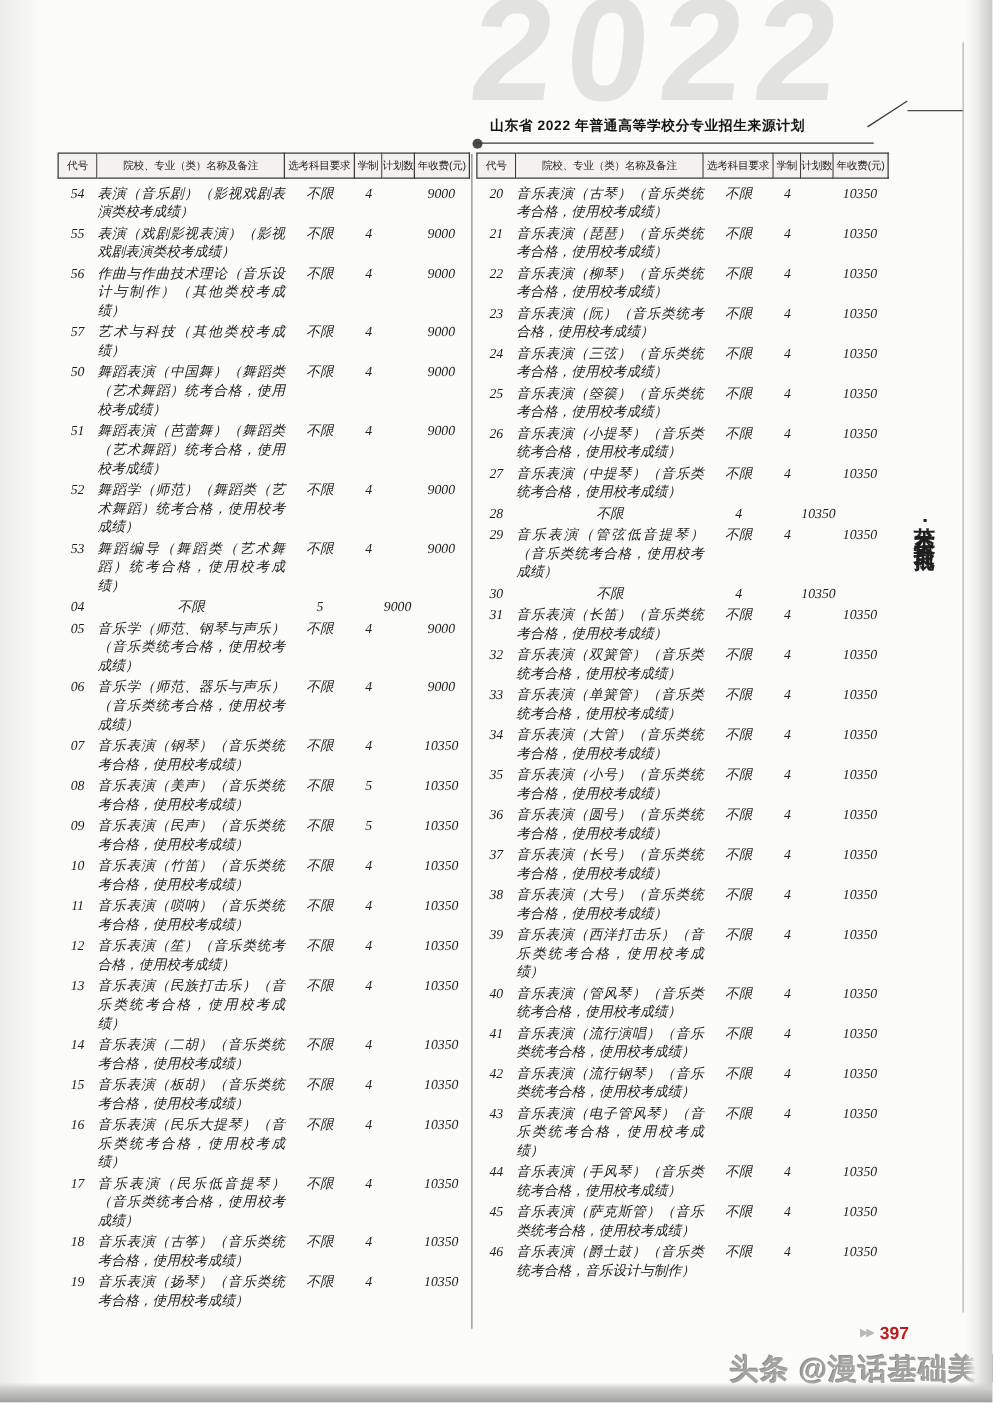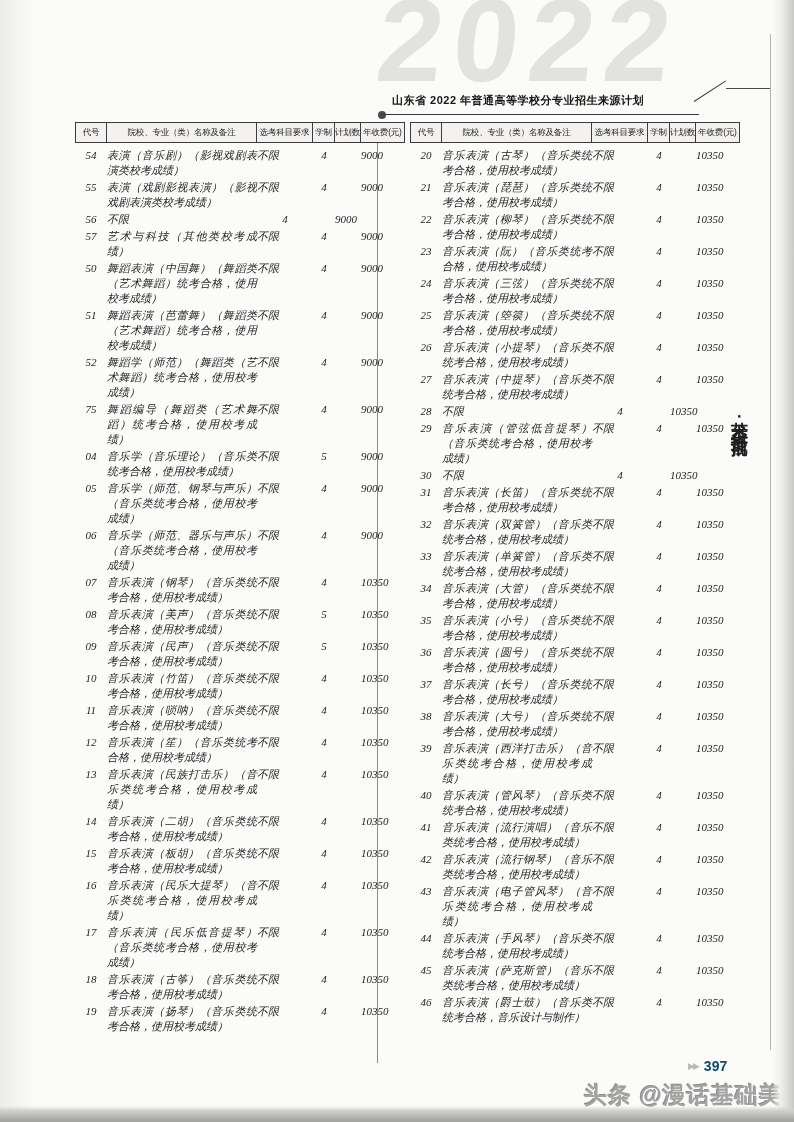--- a/index.html
+++ b/index.html
@@ -20,45 +20,45 @@
   .title-text{position:absolute;left:392px;top:93px;font-family:"Liberation Sans",sans-serif;
     font-weight:bold;font-size:11px;color:#151515;letter-spacing:0.5px;white-space:nowrap;}
   .title-dot{position:absolute;left:378px;top:111px;width:8px;height:8px;border-radius:50%;background:#4a4a4a;}
   .rule-under{position:absolute;left:381px;top:114px;width:318px;height:0;border-top:1.6px solid #3a3a3a;}
   .rule-diag{position:absolute;left:694px;top:101px;width:38px;height:0;border-top:1.6px solid #3a3a3a;
     transform:rotate(-33deg);transform-origin:left center;}
   .rule-toph{position:absolute;left:726px;top:88px;width:45px;height:0;border-top:1.4px solid #4a4a4a;}
   .rule-rightv{position:absolute;left:770px;top:34px;width:0;height:1016px;border-left:1.2px solid #b3b3b2;}
   .table-divider{position:absolute;left:377px;top:123px;width:0;height:940px;border-left:1.2px solid #8a8a89;}
   
-  .tbl{position:absolute;top:122px;width:330px;color:#1d1d1d;margin-left:29px;}
+  .tbl{position:absolute;top:122px;width:330px;color:#1d1d1d;}
   .tbl-left{left:46px;}
   .tbl-right{left:381px;}
   .thead{display:grid;grid-template-columns:32px 150px 56px 22px 26px 44px;}
   .hc{border:1px solid #3c3c3c;border-left:none;background:#f4f2f0;
     font-family:"Liberation Sans",sans-serif;font-size:8.5px;letter-spacing:-0.2px;
     color:#222;text-align:center;padding:4px 0 3px 0;white-space:nowrap;overflow:hidden;}
   .hc:first-child{border-left:1px solid #3c3c3c;}
   .tbody{padding-top:4px;}
   .tr{display:grid;grid-template-columns:32px 150px 56px 22px 26px 44px;font-style:italic;}
   .td{font-size:11px;line-height:15px;padding:1px 0;}
   .c0{text-align:center;}
   .c1{text-align:justify;}
-  .c2{text-align:left;}
+  .c2{text-align:center;}
   .c3{text-align:center;}
   .c4{text-align:center;}
-  .c5{text-align:left;padding-right:2px;}
+  .c5{text-align:center;padding-right:2px;}
   
   .side-tab{position:absolute;left:726px;top:404px;writing-mode:vertical-rl;
     font-family:"Liberation Sans",sans-serif;font-weight:bold;font-size:17px;
     letter-spacing:2px;color:#1f1f1f;background:#fbfbfa;padding:4px 2px;}
   
   .pagenum-row{position:absolute;left:688px;top:1058px;display:flex;align-items:center;gap:6px;}
   .page-arrows{color:#b9b9b8;font-size:9px;letter-spacing:-2px;}
-  .pagenum{font-family:"Liberation Sans",sans-serif;font-weight:bold;font-size:14px;color:#0c4a6e;}
+  .pagenum{font-family:"Liberation Sans",sans-serif;font-weight:bold;font-size:14px;color:#b91c1c;}
   
   .footer-mark{position:absolute;left:584px;top:1080px;font-family:"Liberation Sans",sans-serif;
     font-weight:bold;font-size:23px;color:#a3a3a2;letter-spacing:1px;white-space:nowrap;
     text-shadow:1px 1px 0 #ffffff,-1px -1px 0 #8f8f8e;}
 </style>
 </head>
 <body>
 
 <div class="page">
   <div class="edge-left"></div>
@@ -94,20 +94,21 @@
         <div class="tr">
           <div class="td c0">55</div>
           <div class="td c1">表演（戏剧影视表演）（影视戏剧表演类校考成绩）</div>
           <div class="td c2">不限</div>
           <div class="td c3">4</div>
           <div class="td c4"></div>
           <div class="td c5">9000</div>
         </div>
         <div class="tr">
           <div class="td c0">56</div>
+          <div class="td c1">作曲与作曲技术理论（音乐设计与制作）（其他类校考成绩）</div>
           <div class="td c2">不限</div>
           <div class="td c3">4</div>
           <div class="td c4"></div>
           <div class="td c5">9000</div>
         </div>
         <div class="tr">
           <div class="td c0">57</div>
           <div class="td c1">艺术与科技（其他类校考成绩）</div>
           <div class="td c2">不限</div>
           <div class="td c3">4</div>
@@ -132,30 +133,29 @@
         </div>
         <div class="tr">
           <div class="td c0">52</div>
           <div class="td c1">舞蹈学（师范）（舞蹈类（艺术舞蹈）统考合格，使用校考成绩）</div>
           <div class="td c2">不限</div>
           <div class="td c3">4</div>
           <div class="td c4"></div>
           <div class="td c5">9000</div>
         </div>
         <div class="tr">
-          <div class="td c0">75</div>
+          <div class="td c0">53</div>
           <div class="td c1">舞蹈编导（舞蹈类（艺术舞蹈）统考合格，使用校考成绩）</div>
           <div class="td c2">不限</div>
           <div class="td c3">4</div>
           <div class="td c4"></div>
           <div class="td c5">9000</div>
         </div>
         <div class="tr">
           <div class="td c0">04</div>
-          <div class="td c1">音乐学（音乐理论）（音乐类统考合格，使用校考成绩）</div>
           <div class="td c2">不限</div>
           <div class="td c3">5</div>
           <div class="td c4"></div>
           <div class="td c5">9000</div>
         </div>
         <div class="tr">
           <div class="td c0">05</div>
           <div class="td c1">音乐学（师范、钢琴与声乐）（音乐类统考合格，使用校考成绩）</div>
           <div class="td c2">不限</div>
           <div class="td c3">4</div>

